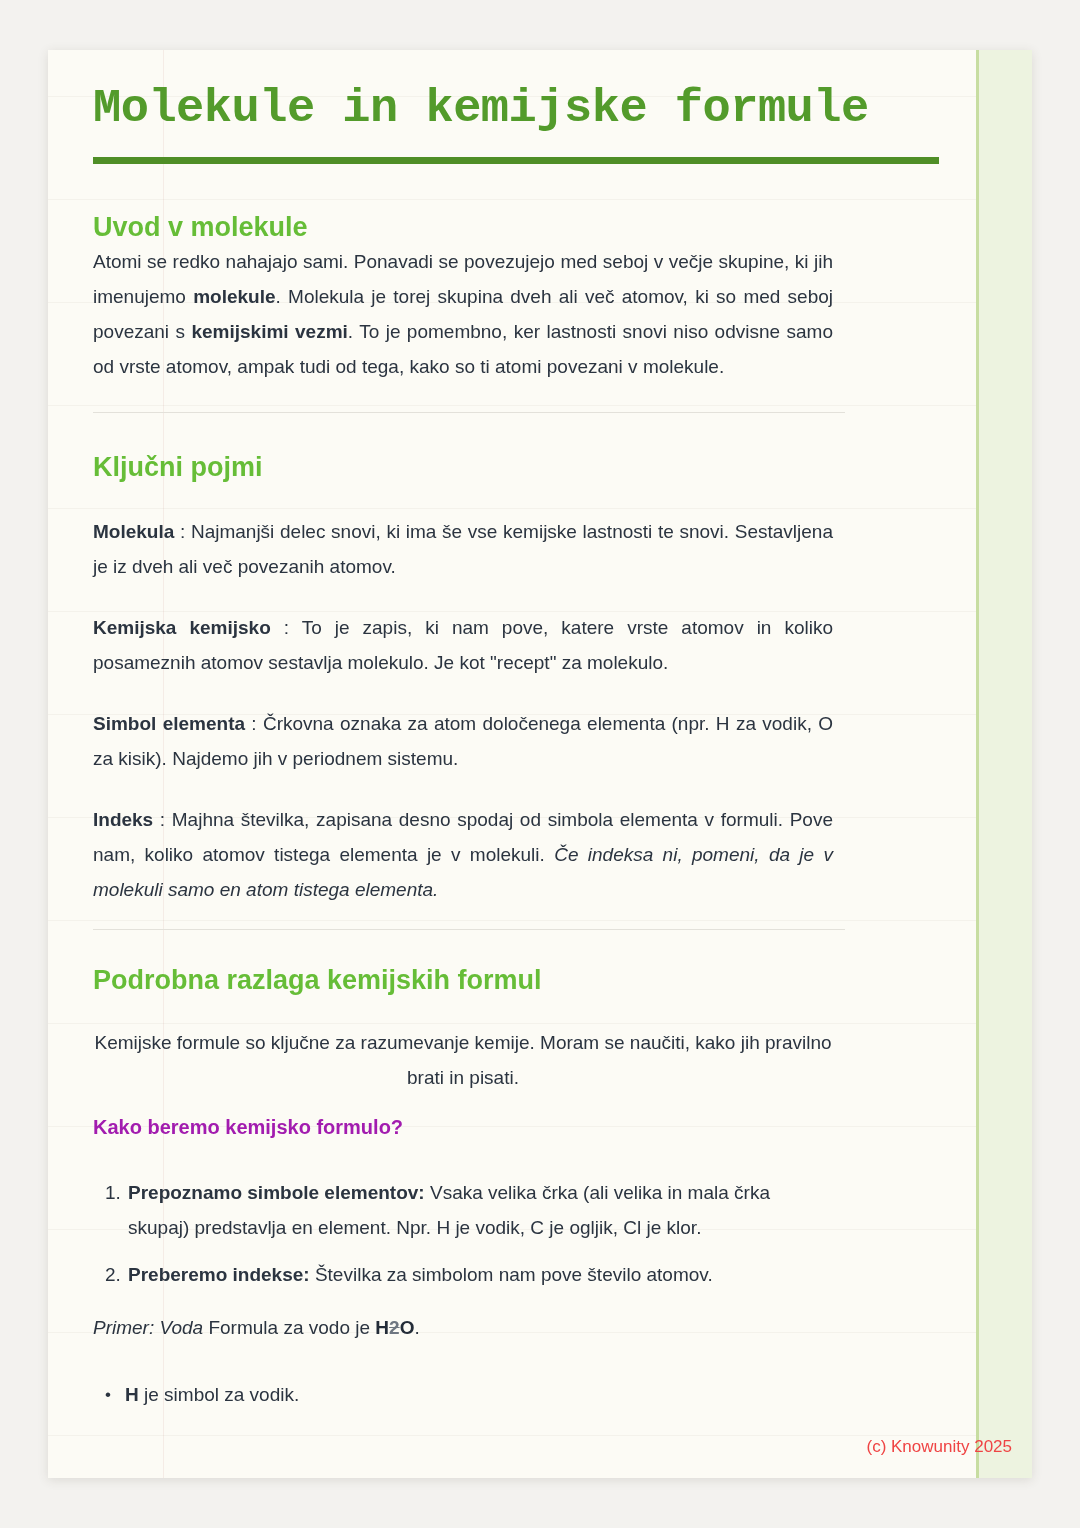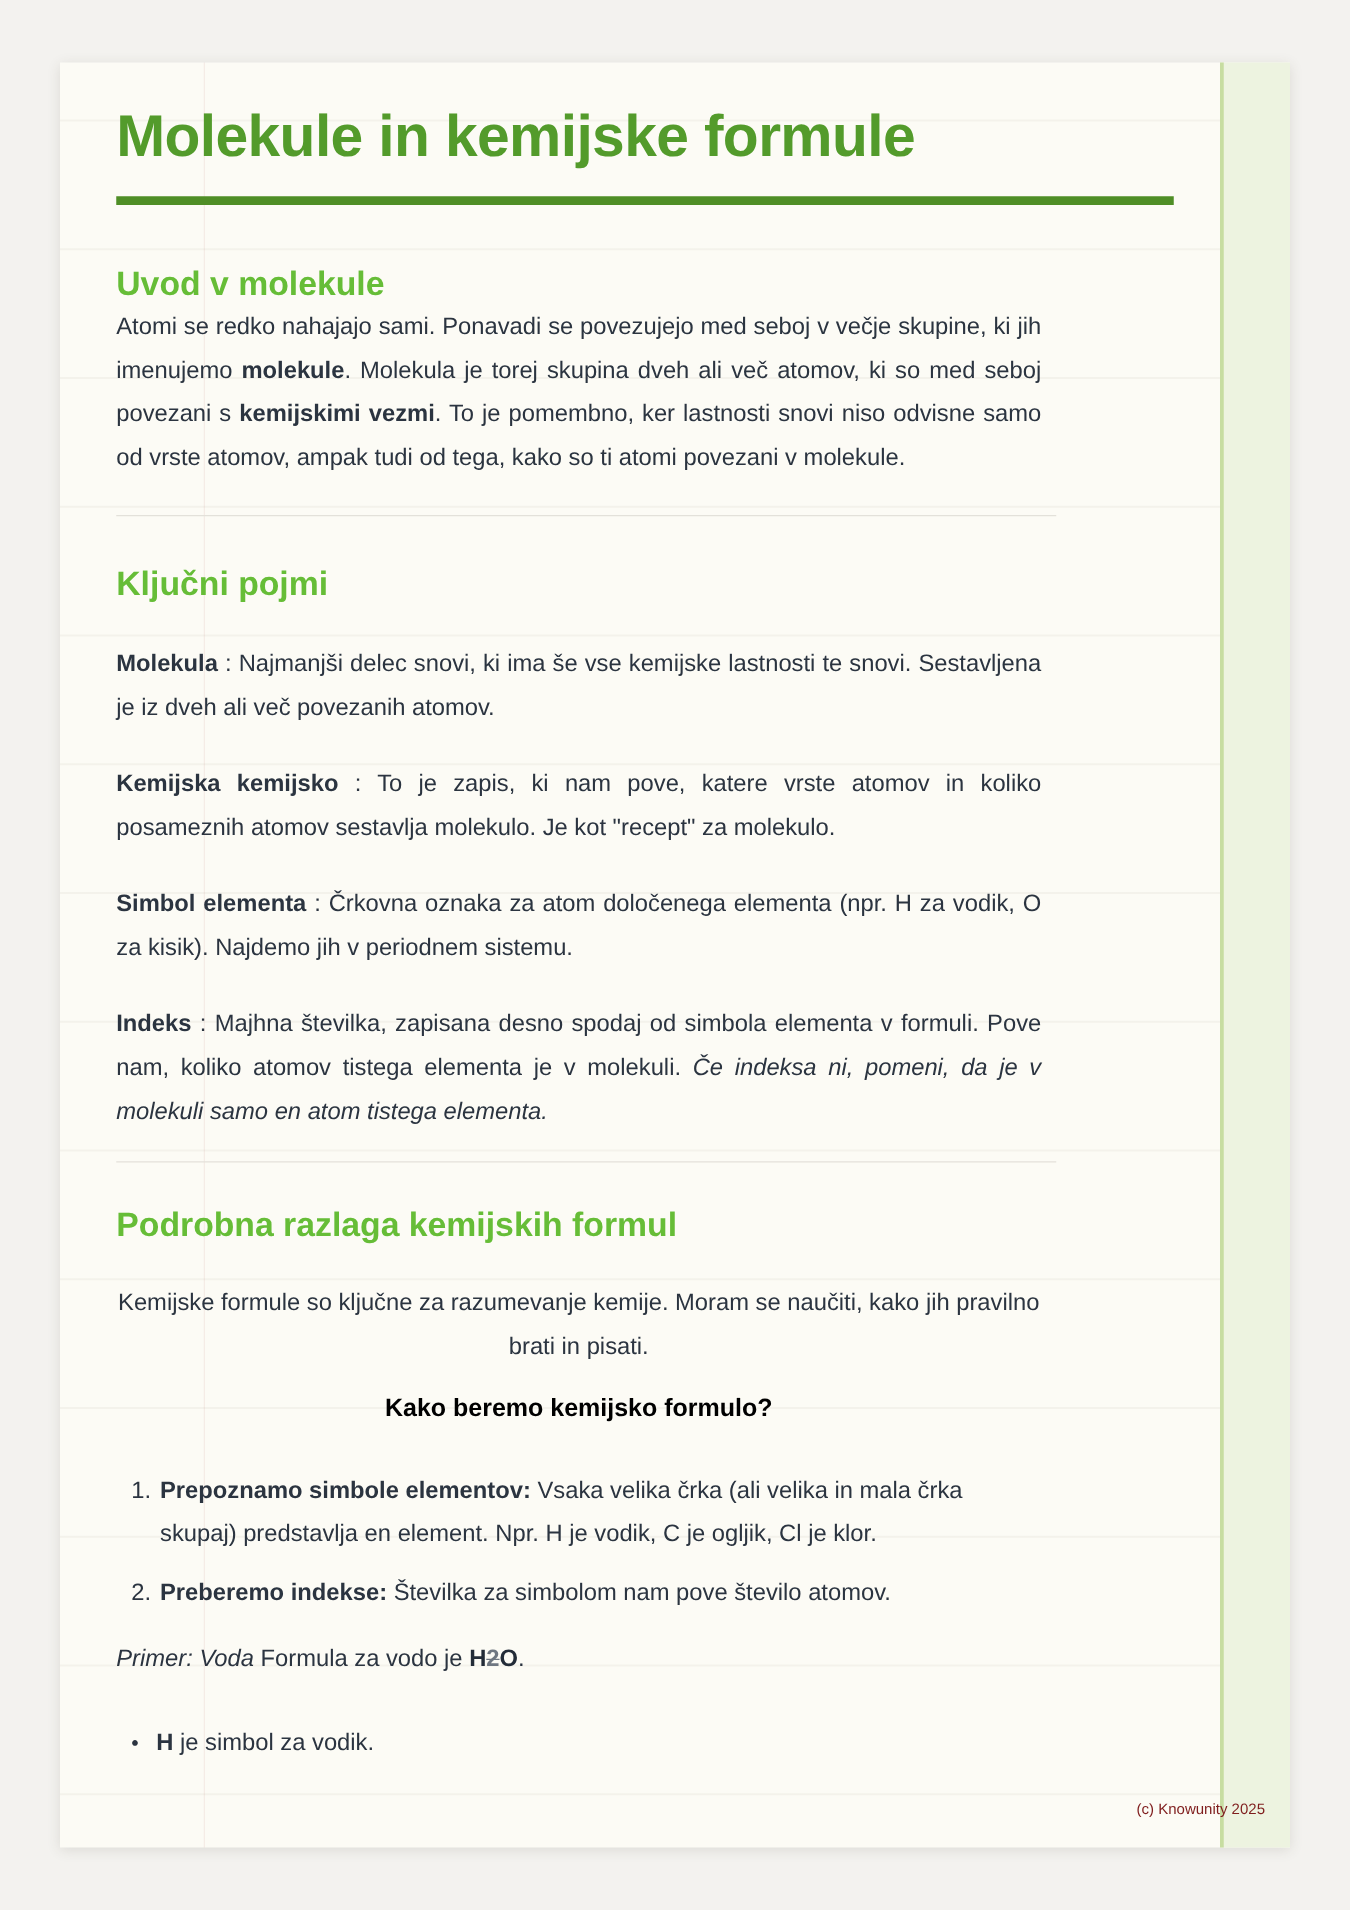--- a/index.html
+++ b/index.html
@@ -61,20 +61,21 @@
     line-height: 35px;
   }
   .doc-title {
     padding-top: 31px;
     font-size: 47px;
     line-height: 56px;
     font-weight: bold;
     letter-spacing: -0.5px;
     color: #539b2b;
     width: 900px;
+    font-family: Liberation Mono, monospace;
   }
   .title-rule {
     width: 846px;
     height: 7px;
     background: #4f8e26;
     margin-top: 20px;
   }
   .section-heading {
     font-size: 27px;
     line-height: 33px;
@@ -97,22 +98,21 @@
   }
   .divider-2 { margin-top: 22px; }
   .def { margin-top: 26px; }
   .def-first { margin-top: 30px; }
   .p-explain { margin-top: 28px; text-align: center; }
   .subheading {
     margin-top: 20px;
     font-size: 20px;
     line-height: 24px;
     font-weight: bold;
-    color: #000000;
-    text-align: center;
+    color: #a21caf;
   }
   .steps { margin-top: 36px; }
   .step { display: flex; }
   .step + .step { margin-top: 12px; }
   .step-num {
     min-width: 23px;
     margin-left: 12px;
     flex: 0 0 auto;
   }
   .step-body { flex: 1 1 auto; }
@@ -132,23 +132,23 @@
   .formula-b { font-weight: bold; color: #232c38; }
   .formula-strike {
     text-decoration: line-through;
     color: #6f7781;
     font-weight: bold;
   }
   .copyright {
     position: absolute;
     top: 1389px;
     right: 20px;
-    font-size: 12px;
+    font-size: 17px;
     line-height: 16px;
-    color: #7f1d1d;
+    color: #ef4444;
     z-index: 2;
   }
 </style>
 </head>
 <body>
 
 <div class="page-card">
   <div class="ruling"></div>
   <div class="margin-line"></div>
   <div class="green-strip"></div>

